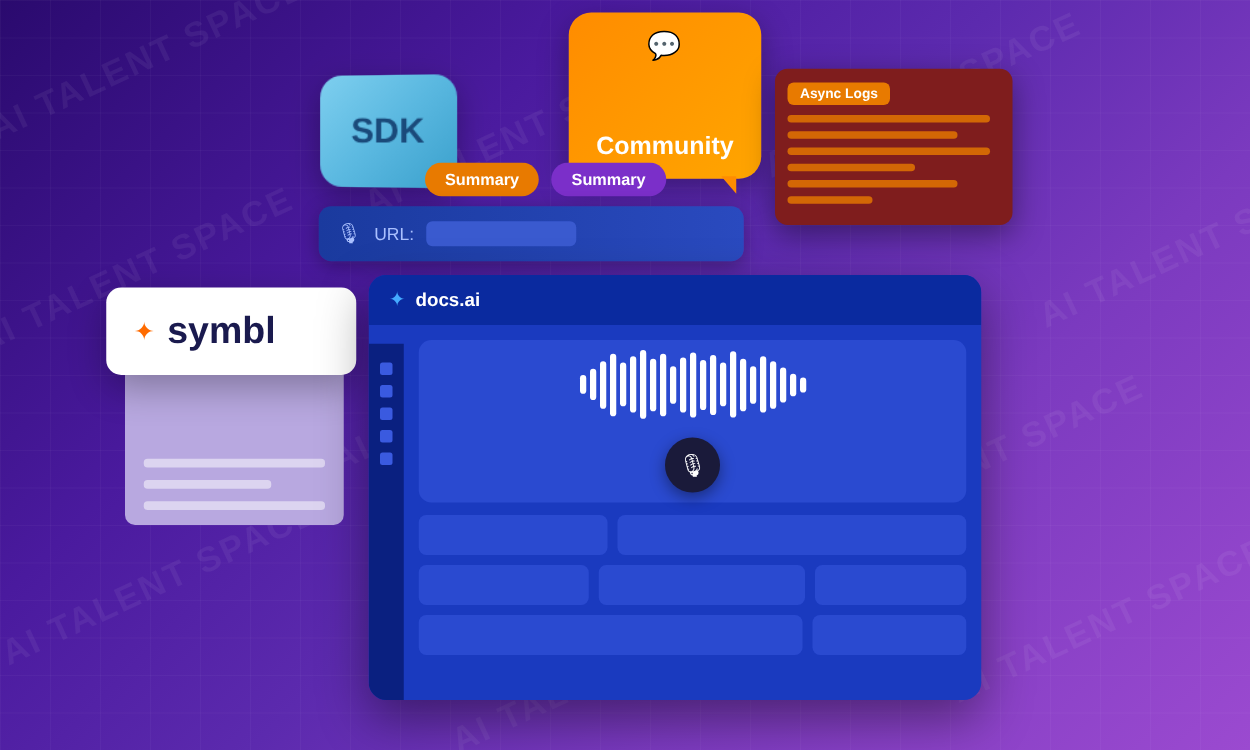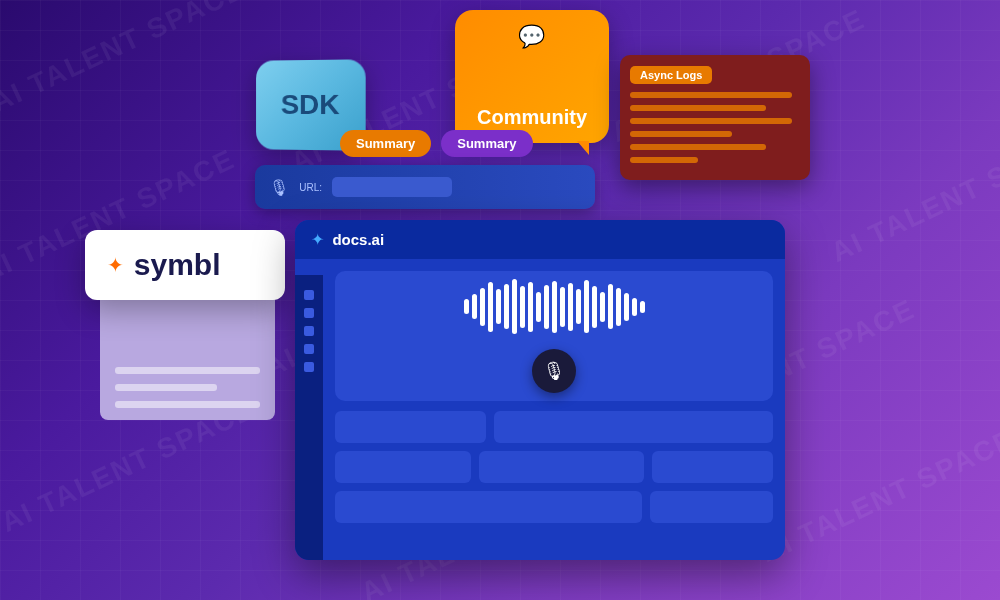--- a/index.html
+++ b/index.html
@@ -138,21 +138,21 @@
       padding: 0 14px;
       gap: 10px;
       box-shadow: 0 4px 15px rgba(0,0,0,0.3);
     }
     .url-mic {
       color: #aac0ff;
       font-size: 16px;
     }
     .url-label {
       color: #aac0ff;
-      font-size: 10px;
+      font-size: 14px;
       font-weight: 500;
     }
     .url-value {
       background: #3a5acf;
       border-radius: 5px;
       height: 20px;
       width: 120px;
     }
 
     

